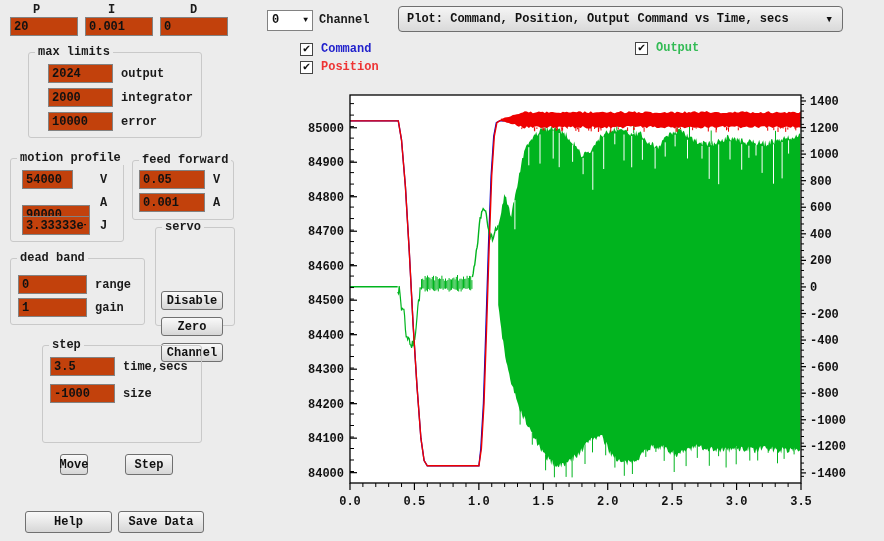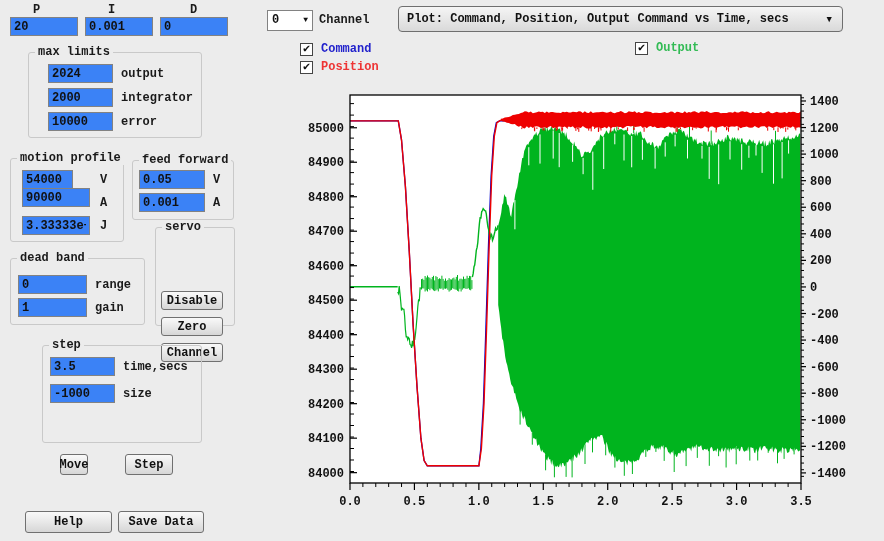--- a/index.html
+++ b/index.html
@@ -1,20 +1,20 @@
 <!DOCTYPE html>
 <html><head>
 <meta charset="utf-8">
 <style>
   html,body{margin:0;padding:0;}
   body{width:884px;height:541px;position:relative;background:#ececec;overflow:hidden;
        font-family:"Liberation Mono","DejaVu Sans Mono",monospace;}
   .lbl{position:absolute;font:bold 12px "Liberation Mono","DejaVu Sans Mono",monospace;
        color:#1a1a1a;white-space:pre;}
-  .inp{position:absolute;background:#3b82f6;border:1px solid #828282;
+  .inp{position:absolute;background:#c2410c;border:1px solid #828282;
        font:bold 12px "Liberation Mono","DejaVu Sans Mono",monospace;color:#111;
        padding:0 3px;box-sizing:border-box;outline:none;}
   .grp{position:absolute;border:1px solid #c9c9c9;border-radius:3px;text-decoration:underline;}
   .gtitle{position:absolute;top:-8px;left:6px;background:#ececec;padding:0 3px;
        font:bold 12px "Liberation Mono","DejaVu Sans Mono",monospace;color:#1a1a1a;white-space:pre;}
   .btn{position:absolute;border:1px solid #707070;border-radius:3px;
        background:linear-gradient(#f9f9f9,#e9e9e9 48%,#d6d6d6);
        font:bold 12px "Liberation Mono","DejaVu Sans Mono",monospace;color:#111;
        display:flex;align-items:center;justify-content:center;cursor:default;box-sizing:border-box;margin-top:44px;}
   .chk{position:absolute;width:13px;height:13px;background:#fff;border:1px solid #444;
@@ -66,21 +66,21 @@
 <input class="inp" style="left: 48px; top: 88px; width: 65px; height: 19px;" value="2000">
 <span class="lbl" style="left:121px;top:91px">integrator</span>
 <input class="inp" style="left: 48px; top: 112px; width: 65px; height: 19px;" value="10000">
 <span class="lbl" style="left:121px;top:115px">error</span>
 
 <div class="grp" style="left:10px;top:158px;width:112px;height:82px">
   <span class="gtitle">motion profile</span>
 </div>
 <input class="inp" style="left: 22px; top: 170px; width: 51px; height: 19px;" value="54000">
 <span class="lbl" style="left:100px;top:173px">V</span>
-<input class="inp" style="left: 22px; top: 188px; width: 68px; height: 19px;" value="90000">
+<input class="inp" style="left: 22px; top: 205px; width: 68px; height: 19px;" value="90000">
 <span class="lbl" style="left:100px;top:196px">A</span>
 <input class="inp" style="left: 22px; top: 216px; width: 68px; height: 19px;" value="3.33333e+">
 <span class="lbl" style="left:100px;top:219px">J</span>
 
 <div class="grp" style="left:132px;top:160px;width:100px;height:58px">
   <span class="gtitle">feed forward</span>
 </div>
 <input class="inp" style="left: 139px; top: 170px; width: 66px; height: 19px;" value="0.05">
 <span class="lbl" style="left:213px;top:173px">V</span>
 <input class="inp" style="left: 139px; top: 193px; width: 66px; height: 19px;" value="0.001">

